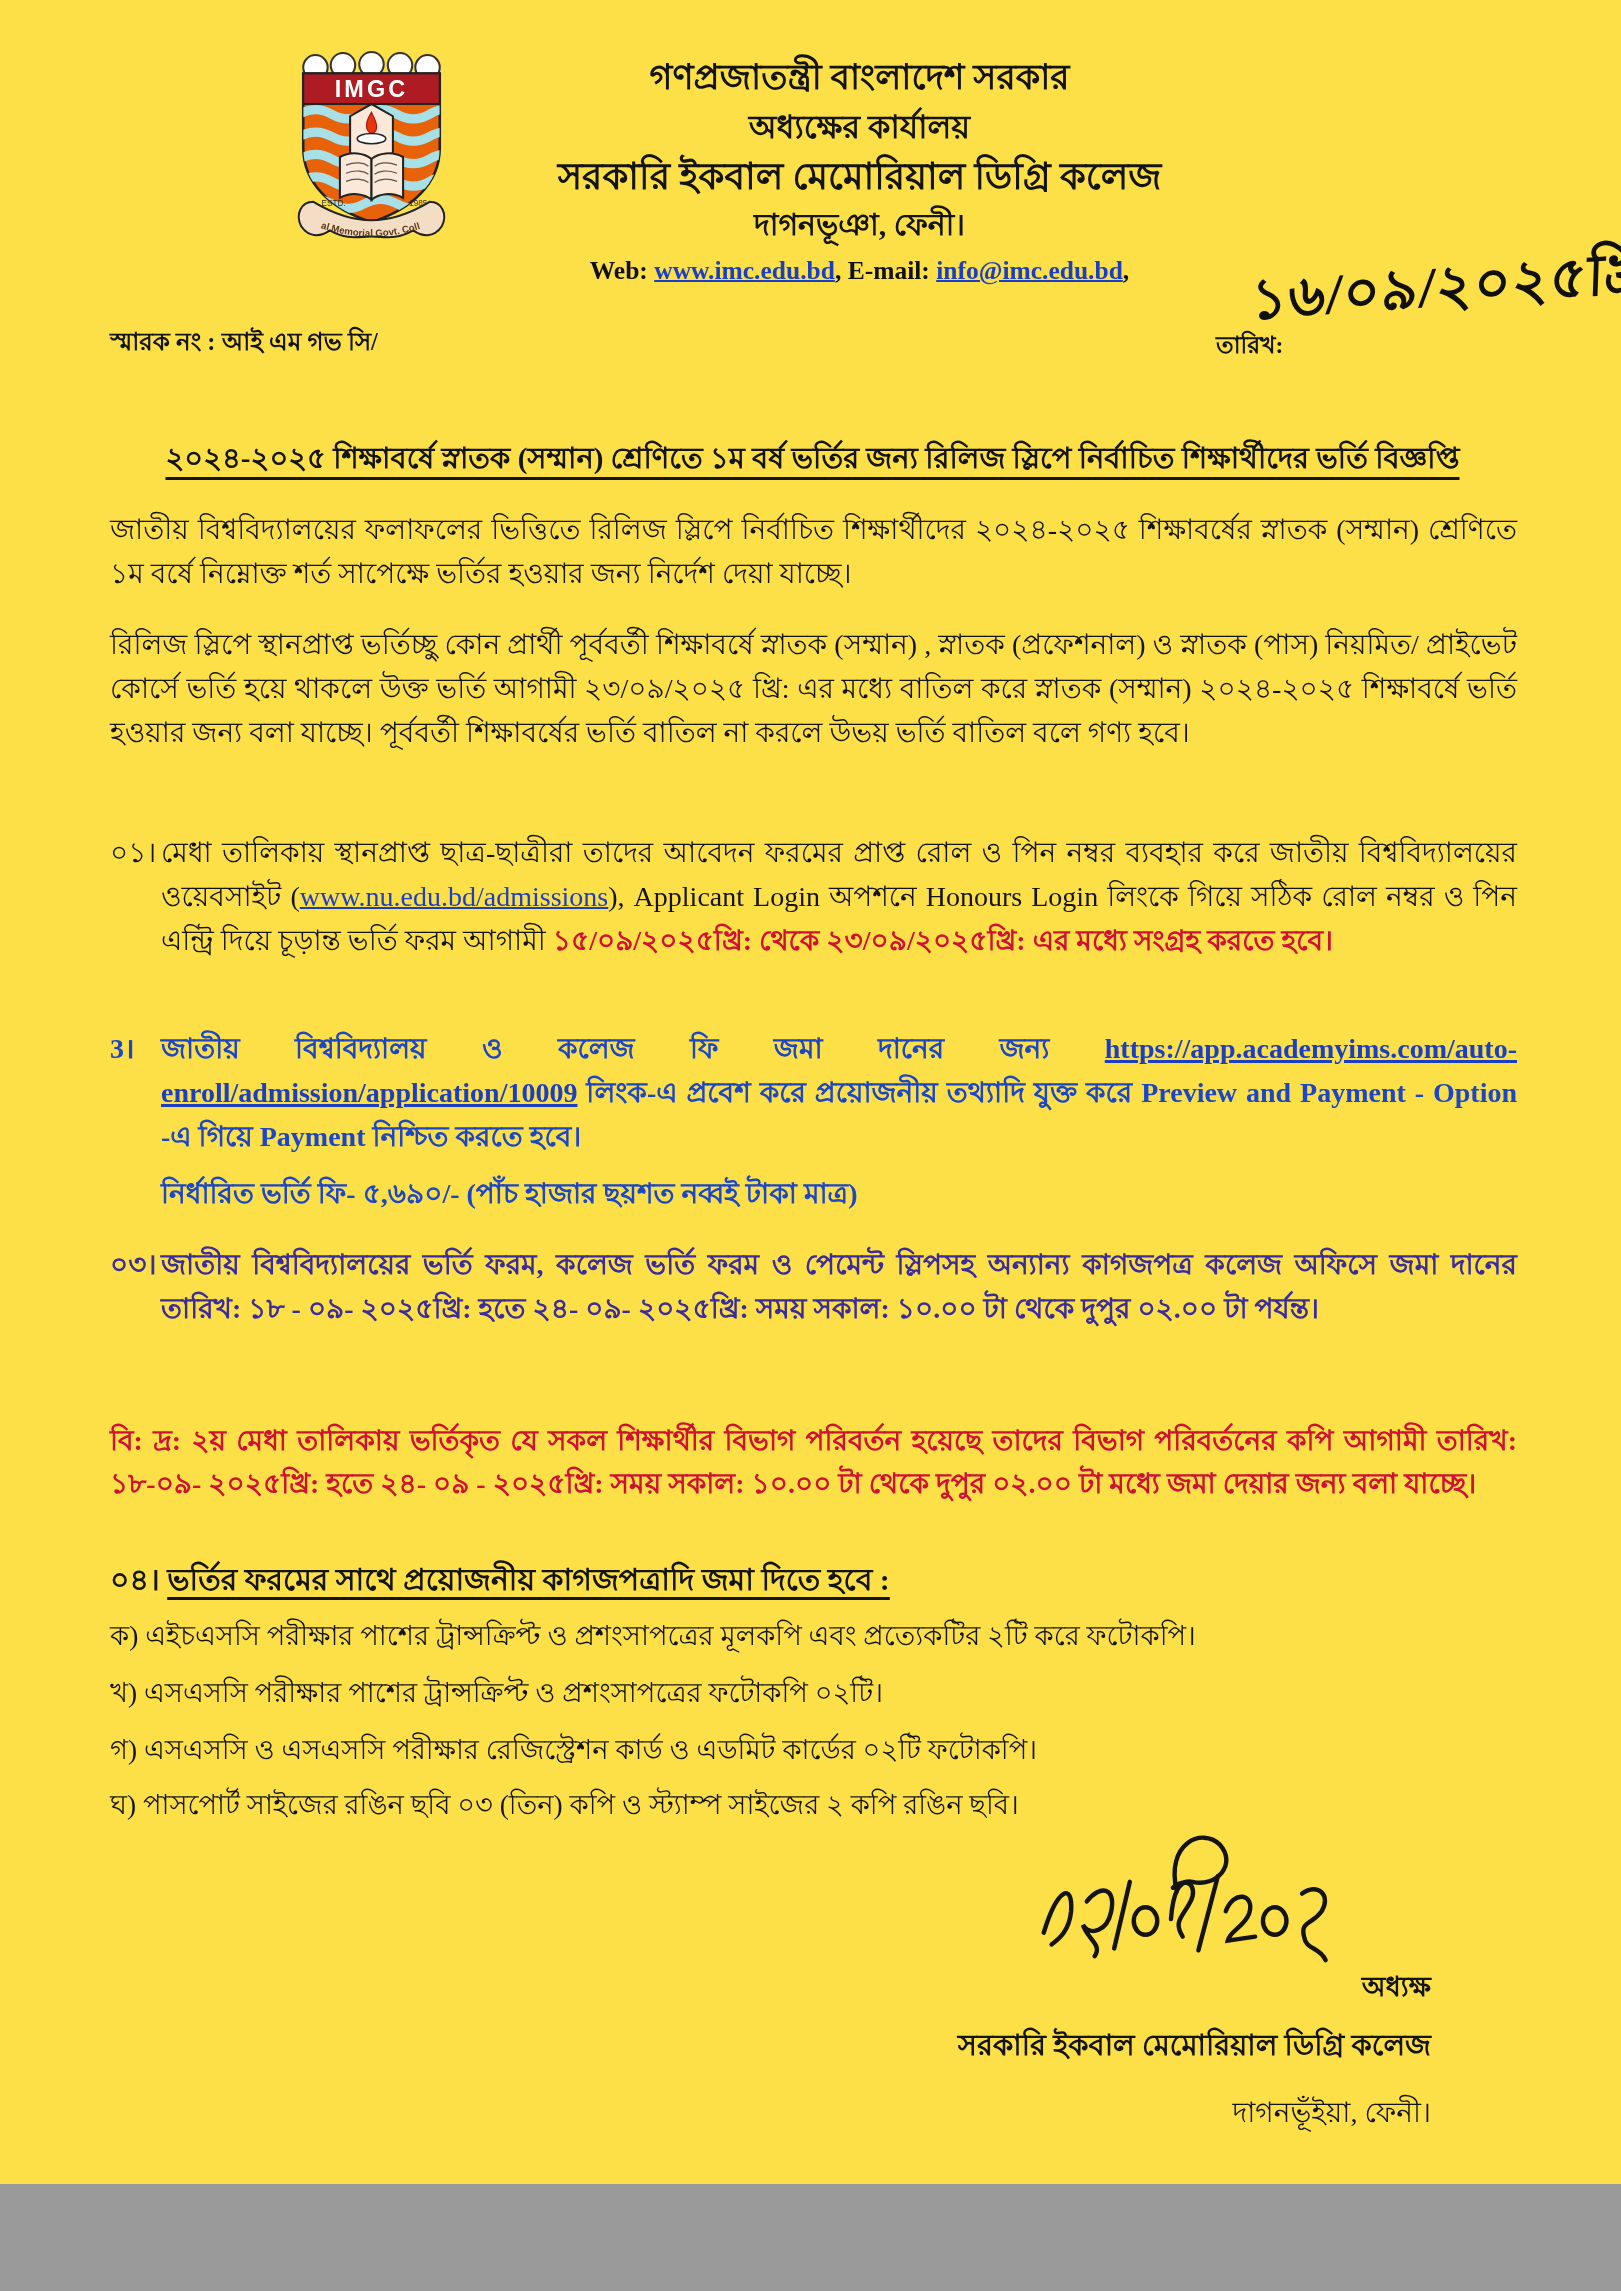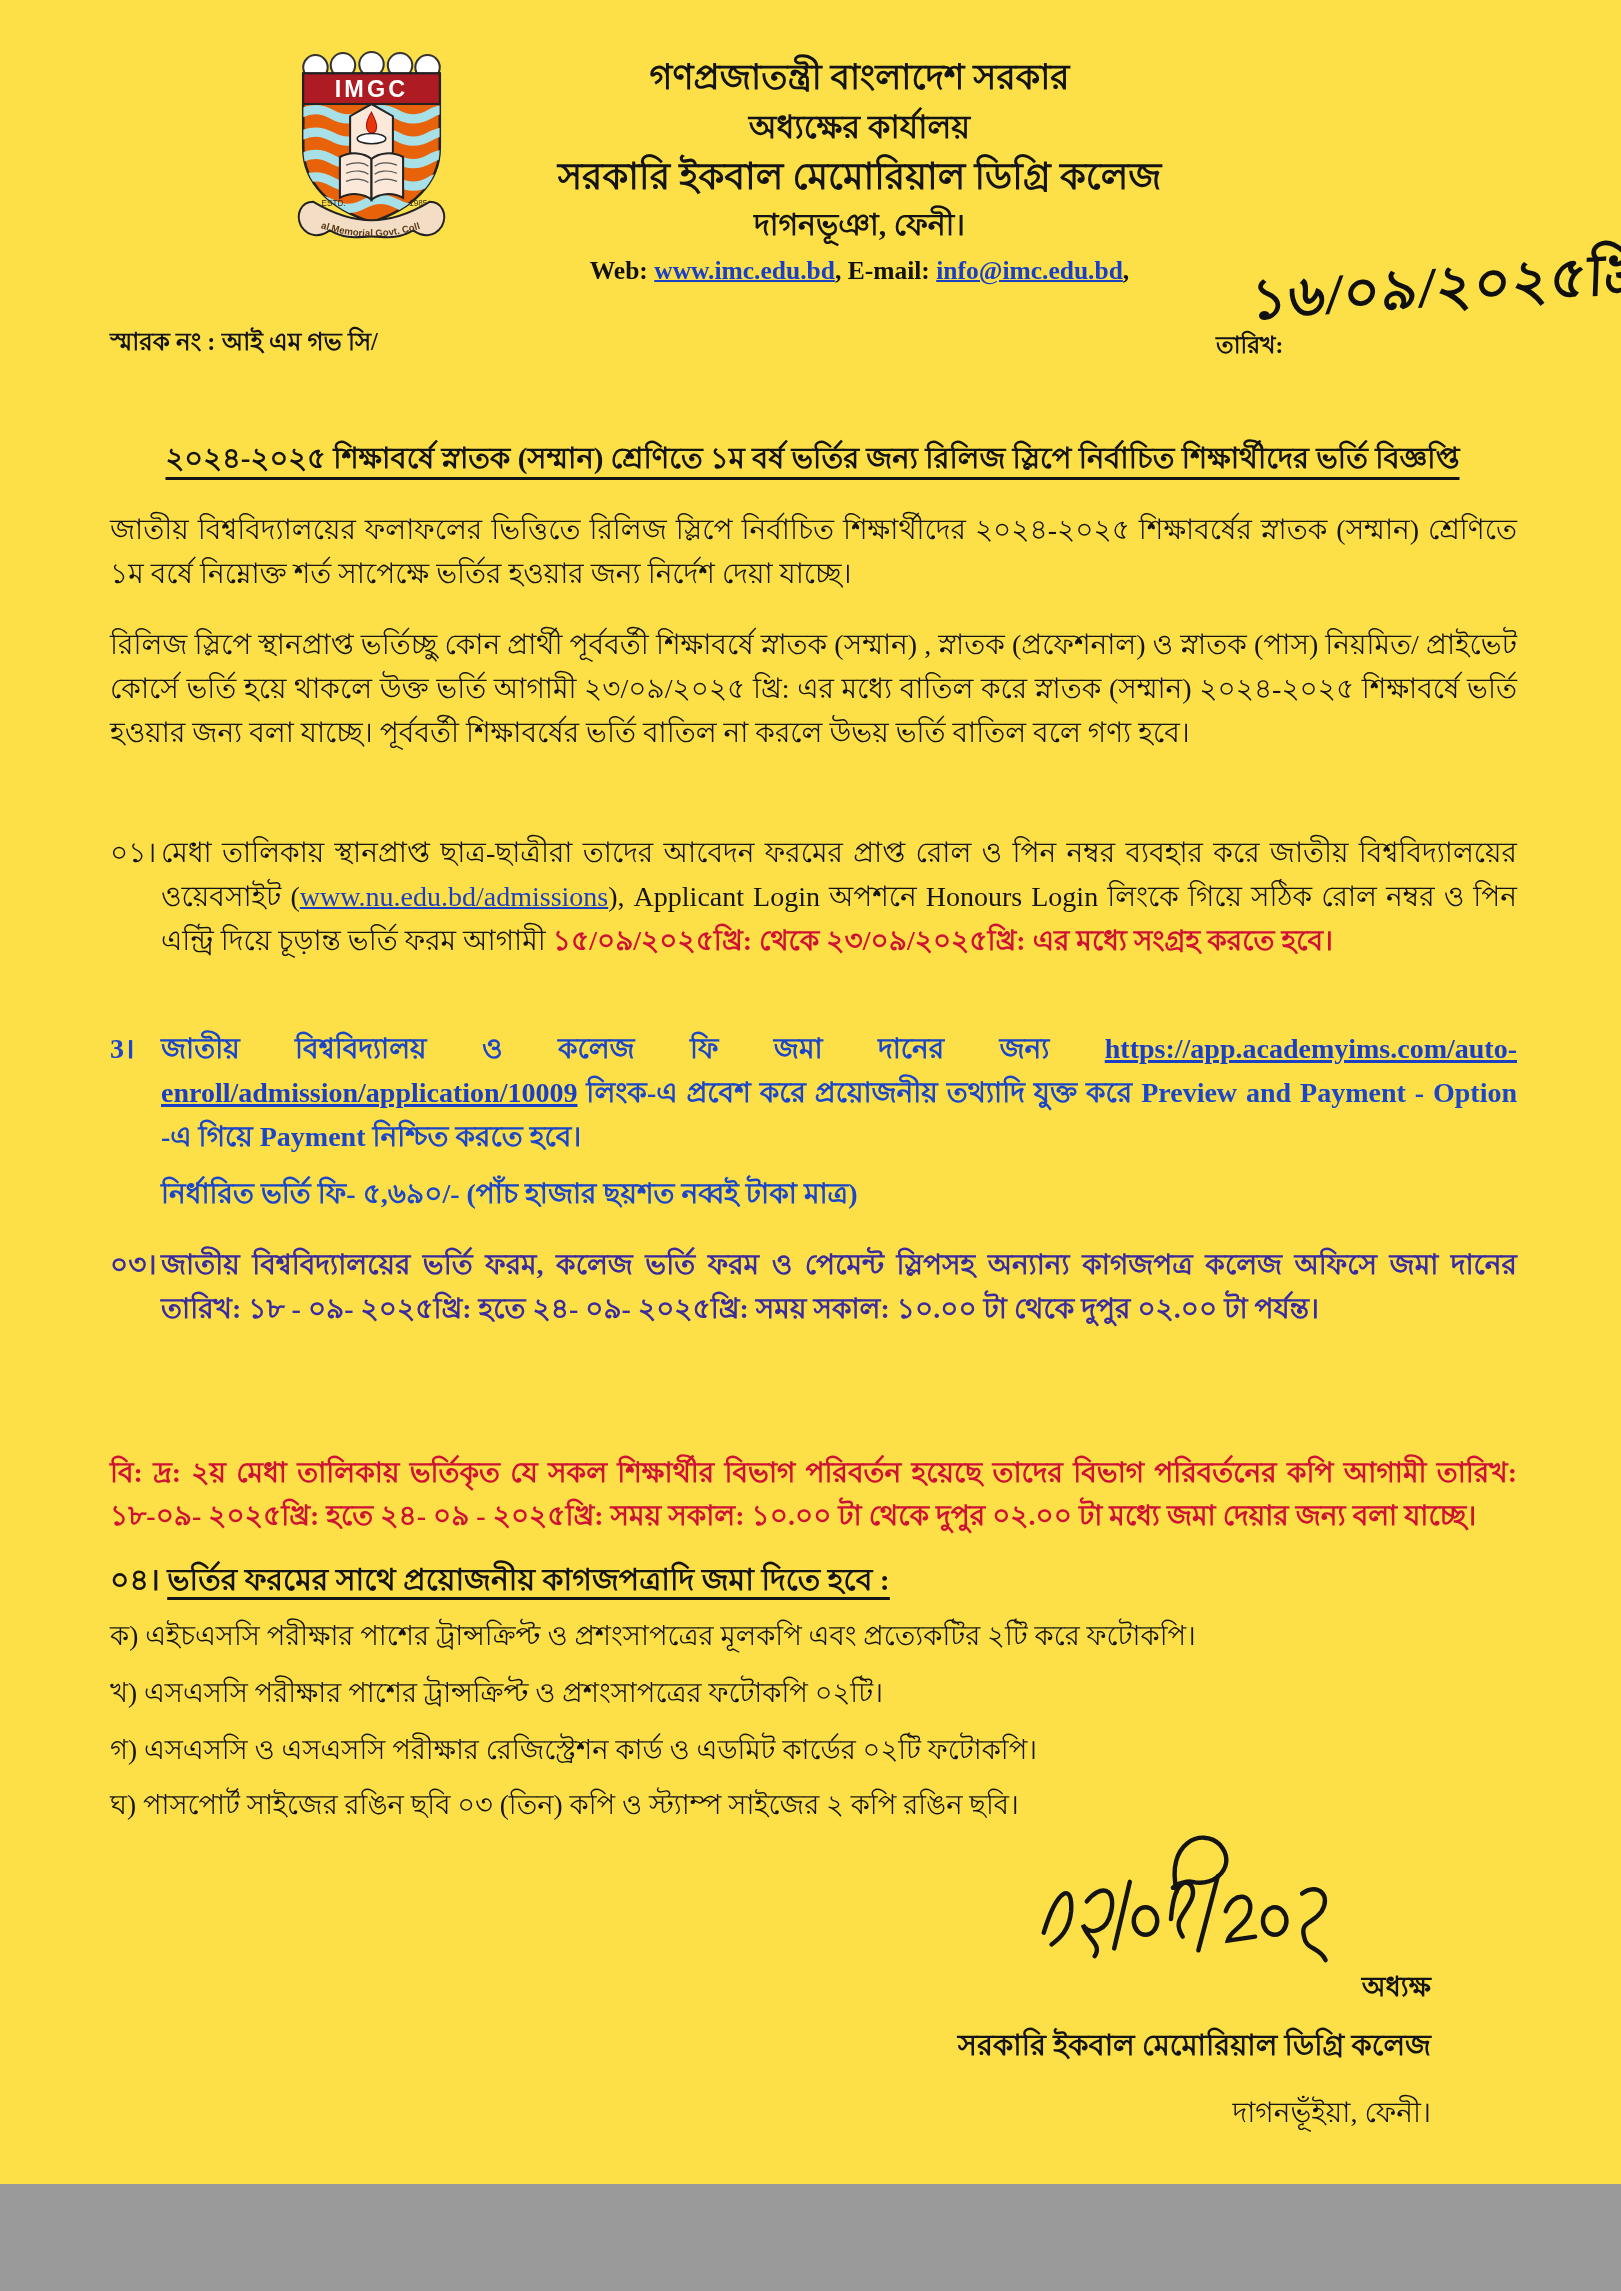--- a/index.html
+++ b/index.html
@@ -41,21 +41,21 @@
   .i1{top:831px;}
   .i2{top:1027px;color:#1b46c8;font-weight:600;}
   .i3{top:1243px;color:#3a2b9e;font-weight:600;}
   .link-plain{color:#1b3fc4;text-decoration:underline;text-decoration-thickness:2px;}
   .link-bold{color:#1b3fc4;text-decoration:underline;text-decoration-thickness:2.9px;font-weight:700;}
   .latin-bold{font-weight:700;}
   .red-text{color:#cf1134;font-weight:700;}
   .fee-line{position:absolute;left:161px;top:1172px;width:1353px;font-size:28px;font-weight:700;color:#1b46c8;}
   .note-red{
     position:absolute;left:110px;top:1419px;width:1407px;
-    font-size:28px;line-height:43px;font-weight:700;color:#cf1134;text-align:justify;margin-top:32px;
+    font-size:28px;line-height:43px;font-weight:700;color:#cf1134;text-align:justify;
   }
   .h4{
     position:absolute;left:110px;top:1556px;width:1407px;
     font-size:30px;font-weight:700;
   }
   .h4 .h4-text{text-decoration:underline;text-underline-offset:6.9px;text-decoration-thickness:2.5px;}
   .doc-item{position:absolute;left:110px;width:1407px;font-size:27.4px;line-height:39px;}
   .d0{top:1617px;}.d1{top:1674px;}.d2{top:1731px;}.d3{top:1786px;}
   
   .sig-block{position:absolute;left:863px;top:1825px;width:568px;text-align:right;}

